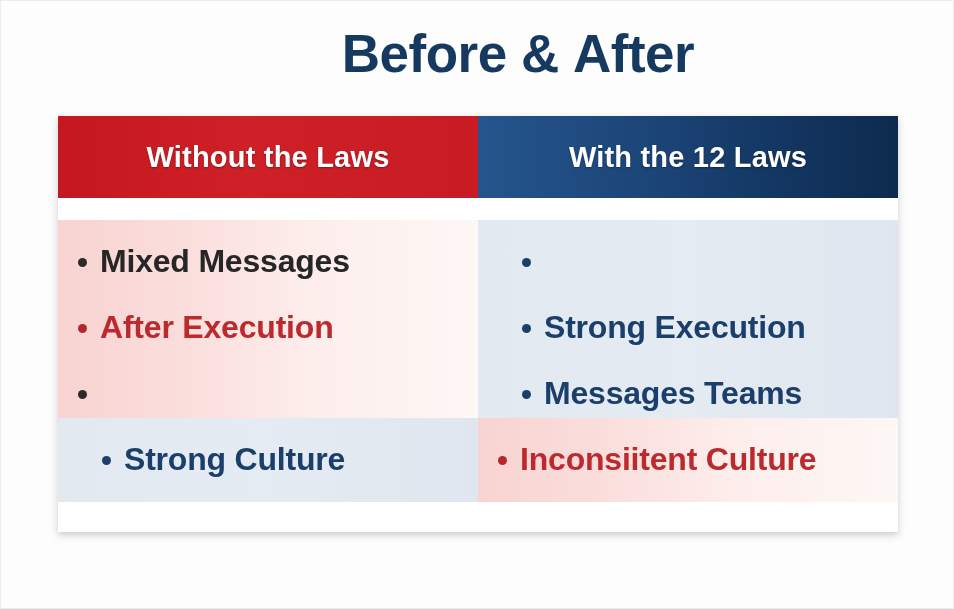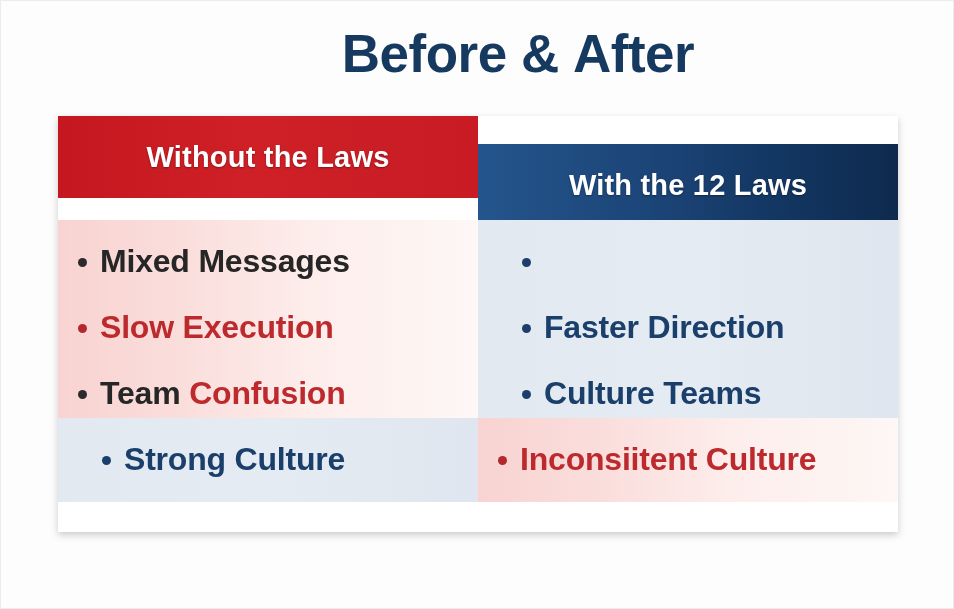--- a/index.html
+++ b/index.html
@@ -73,21 +73,20 @@
     display: flex;
     align-items: center;
     justify-content: center;
     height: 82px;
   }
   .head-left {
     background: linear-gradient(to right, #c5171f 0%, #cf2027 45%, #c81b23 100%);
   }
   .head-right {
     background: linear-gradient(to right, #24558c 0%, #1c4578 40%, #123560 75%, #0e2a4e 100%);
-    margin-top: 28px;
   }
   .head-text {
     font-size: 29px;
     font-weight: bold;
     color: #ffffff;
     letter-spacing: 0.2px;
     text-shadow: 0 1px 2px rgba(0,0,0,0.35);
     white-space: nowrap;
   }
 
@@ -167,36 +166,35 @@
         <span class="item-text txt-dark">Mixed Messages</span>
       </div>
       <div class="cell cell-body body-right">
         <span class="bullet bullet-navy"></span>
       </div>
     </div>
 
     <div class="trow body-row">
       <div class="cell cell-body body-left">
         <span class="bullet bullet-red"></span>
-        <span class="item-text txt-red">Slow Execution</span>
-      </div>
-      <div class="cell cell-body body-right">
-        <span class="bullet bullet-navy"></span>
-        <span class="item-text txt-navy">Faster Direction</span>
+        <span class="item-text txt-red">After Execution</span>
+      </div>
+      <div class="cell cell-body body-right">
+        <span class="bullet bullet-navy"></span>
+        <span class="item-text txt-navy">Strong Execution</span>
       </div>
     </div>
 
     <div class="trow body-row">
       <div class="cell cell-body body-left">
         <span class="bullet bullet-dark"></span>
-        <span class="item-text"><span class="seg-dark">Team </span><span class="seg-red">Confusion</span></span>
-      </div>
-      <div class="cell cell-body body-right">
-        <span class="bullet bullet-navy"></span>
-        <span class="item-text txt-navy">Culture Teams</span>
+      </div>
+      <div class="cell cell-body body-right">
+        <span class="bullet bullet-navy"></span>
+        <span class="item-text txt-navy">Messages Teams</span>
       </div>
     </div>
 
     <div class="trow body-row">
       <div class="cell cell-body body-right">
         <span class="bullet bullet-navy"></span>
         <span class="item-text txt-navy">Strong Culture</span>
       </div>
       <div class="cell cell-body body-left">
         <span class="bullet bullet-red"></span>

